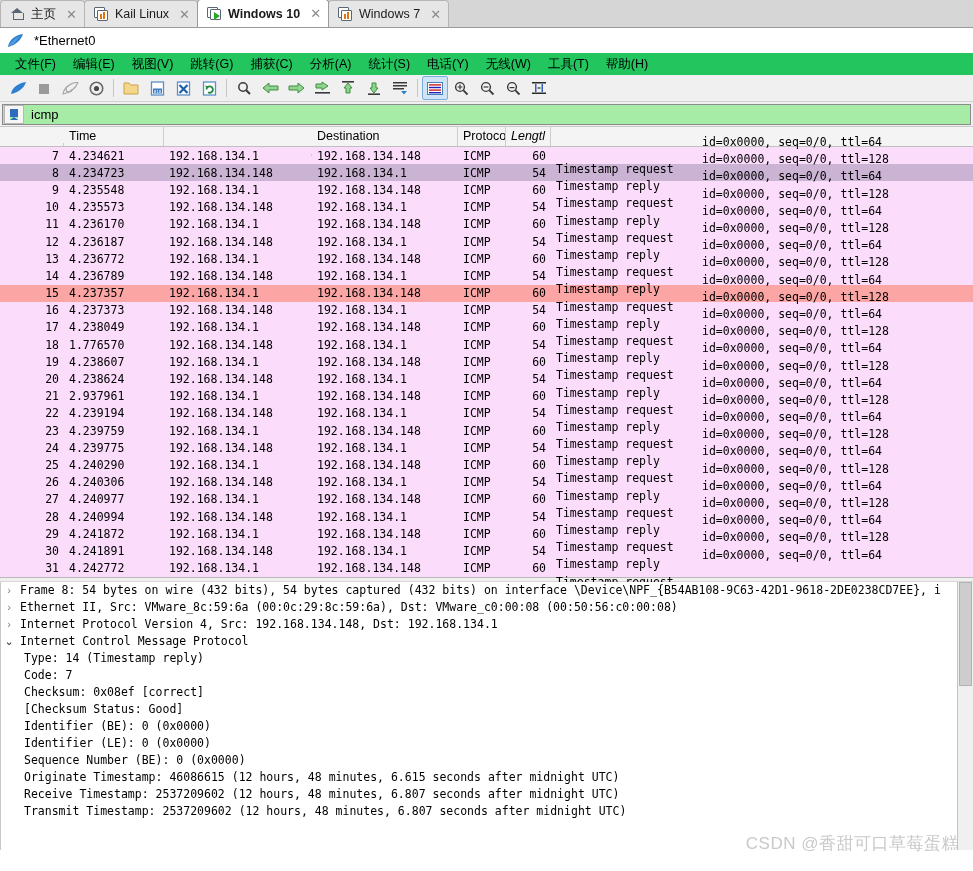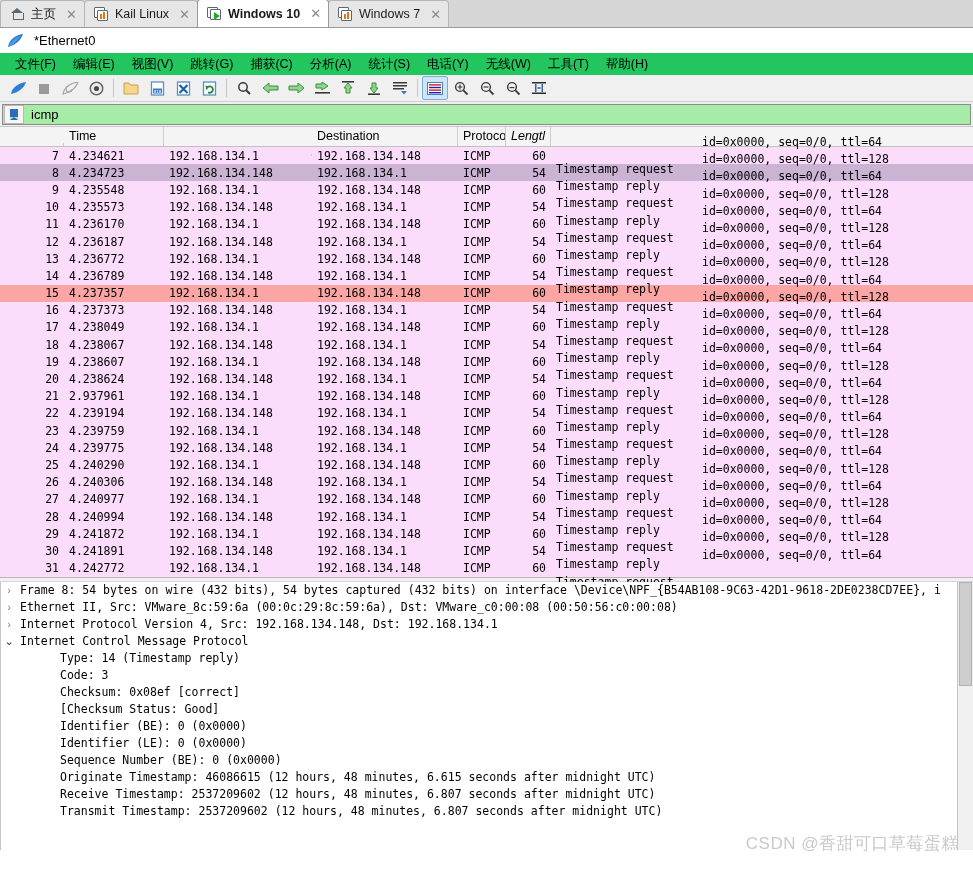--- a/index.html
+++ b/index.html
@@ -208,21 +208,21 @@
     overflow: hidden;
     height: 268px;
   }
   .dt-row { display: flex; align-items: center; height: 17px; white-space: nowrap; }
   .dt-arrow {
     width: 18px; flex: 0 0 18px; text-align: center;
     color: #808080; font-size: 11px; font-family: "Liberation Sans", sans-serif;
   }
   .dt-arrow.open { color: #303030; }
   .dt-text { padding-left: 2px; }
-  .dt-child { padding-left: 60px; }
+  .dt-child { padding-left: 24px; }
   .detail-scroll {
     position: absolute; right: 0; top: 0; bottom: 0; width: 16px;
     background: #f0f0f0; border-left: 1px solid #c4c4c4;
   }
   .detail-scroll .thumb {
     position: absolute; left: 1px; top: 0; width: 13px; height: 104px;
     background: #cdcdcd; border: 1px solid #b2b2b2;
   }
   .detail-left-border { position: absolute; left: 0; top: 0; bottom: 0; width: 1px; background: #c8c8c8; }
 
@@ -585,21 +585,21 @@
           <div class="c-dst">192.168.134.148</div>
           <div class="c-proto">ICMP</div>
           <div class="c-len">60</div>
           <div class="c-info">
             <span class="i1">Timestamp request</span>
             <span class="i2">id=0x0000, seq=0/0, ttl=64</span>
           </div>
         </div>
         <div class="pl-row">
           <div class="c-no">18</div>
-          <div class="c-time">4.238067</div>
+          <div class="c-time">1.776570</div>
           <div class="c-src">192.168.134.148</div>
           <div class="c-dst">192.168.134.1</div>
           <div class="c-proto">ICMP</div>
           <div class="c-len">54</div>
           <div class="c-info">
             <span class="i1">Timestamp reply</span>
             <span class="i2">id=0x0000, seq=0/0, ttl=128</span>
           </div>
         </div>
         <div class="pl-row">
@@ -779,21 +779,21 @@
           <span class="dt-text">Internet Protocol Version 4, Src: 192.168.134.148, Dst: 192.168.134.1</span>
         </div>
         <div class="dt-row">
           <span class="dt-arrow open">⌄</span>
           <span class="dt-text">Internet Control Message Protocol</span>
         </div>
         <div class="dt-row">
           <span class="dt-child">Type: 14 (Timestamp reply)</span>
         </div>
         <div class="dt-row">
-          <span class="dt-child">Code: 3</span>
+          <span class="dt-child">Code: 7</span>
         </div>
         <div class="dt-row">
           <span class="dt-child">Checksum: 0x08ef [correct]</span>
         </div>
         <div class="dt-row">
           <span class="dt-child">[Checksum Status: Good]</span>
         </div>
         <div class="dt-row">
           <span class="dt-child">Identifier (BE): 0 (0x0000)</span>
         </div>

